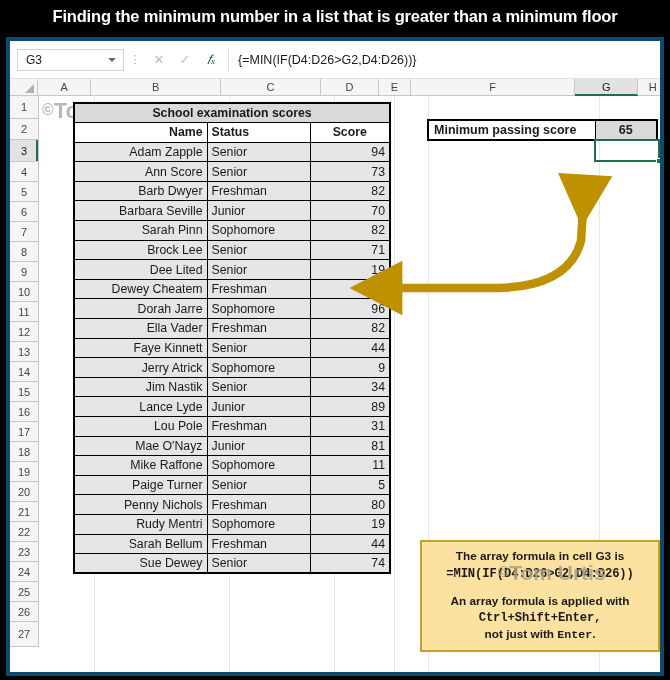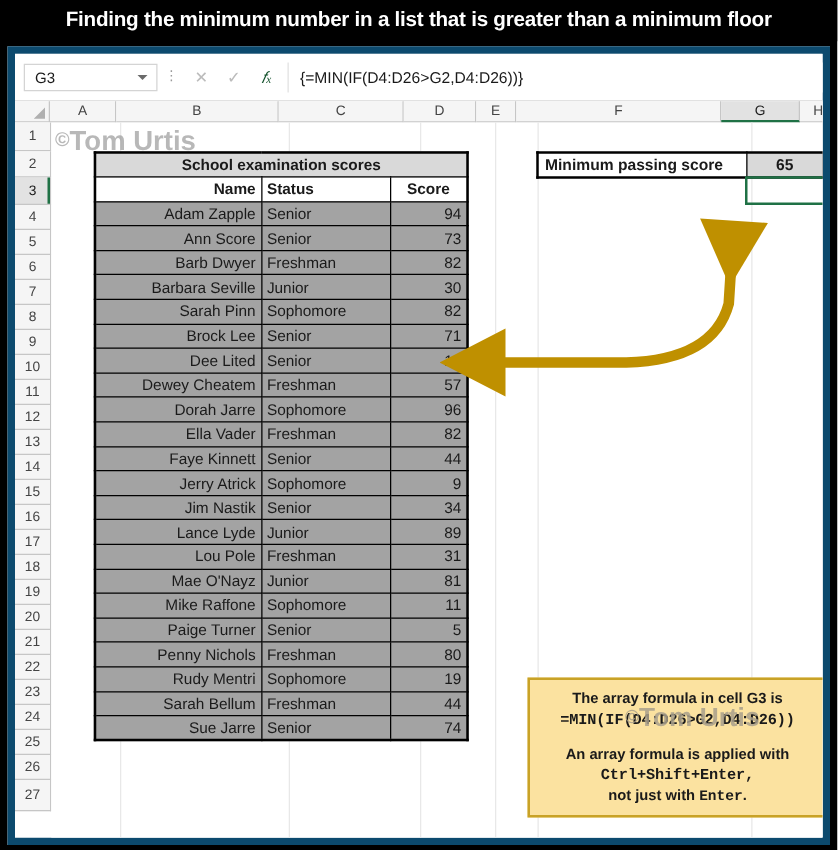--- a/index.html
+++ b/index.html
@@ -29,21 +29,21 @@
     letter-spacing: -0.2px;
     white-space: nowrap;
   }
 
   
   .excel-window {
     position: absolute;
     left: 6px; top: 37px;
     width: 658px; height: 639px;
     background: #ffffff;
-    border: 6px solid #0c4a6e;
+    border: 4px solid #0c4a6e;
     overflow: hidden;
     padding-left: 27px;
   }
 
   
   .formula-strip {
     position: absolute; left: 0; top: 0;
     width: 658px; height: 38px;
     background: #ffffff;
     display: flex; align-items: center;
@@ -154,24 +154,24 @@
 
   
   .gridline-v {
     position: absolute; top: 0; width: 1px; height: 584px;
     background: #e8e8e8;
   }
 
   
   .data-table {
     position: absolute;
-    left: 34px; top: 23px;
+    left: 34px; top: 6px;
     border: 2px solid #000000;
     border-collapse: collapse;
-    background: #a3a3a3;
+    background: #e5e5e5;
   }
   .data-table td, .data-table th {
     border: 1px solid #000000;
     height: 19.6px;
     font-size: 12.3px;
     color: #1a1a1a;
     padding: 0 4px;
   }
   .dt-title {
     background: #d9d9d9;
@@ -180,21 +180,21 @@
     font-size: 12.7px;
   }
   .dt-head {
     text-align: center;
     font-weight: bold;
     background: #ffffff;
     font-size: 12.7px;
   }
   .c-name  { width: 133px; text-align: right; }
   .c-stat  { width: 103px; text-align: left; }
-  .c-score { width: 62px;  text-align: right; padding-right: 7px; margin-left: 30px; }
+  .c-score { width: 80px;  text-align: right; padding-right: 7px; margin-left: 30px; }
 
   
   .result-table {
     position: absolute;
     left: 388px; top: 23px;
     border: 2px solid #000000;
     border-collapse: collapse;
     background: #ffffff;
   }
   .result-table td {
@@ -373,21 +373,21 @@
                 <td class="c-score">73</td>
               </tr>
             <tr>
                 <td class="c-name">Barb Dwyer</td>
                 <td class="c-stat">Freshman</td>
                 <td class="c-score">82</td>
               </tr>
             <tr>
                 <td class="c-name">Barbara Seville</td>
                 <td class="c-stat">Junior</td>
-                <td class="c-score">30</td>
+                <td class="c-score">70</td>
               </tr>
             <tr>
                 <td class="c-name">Sarah Pinn</td>
                 <td class="c-stat">Sophomore</td>
                 <td class="c-score">82</td>
               </tr>
             <tr>
                 <td class="c-name">Brock Lee</td>
                 <td class="c-stat">Senior</td>
                 <td class="c-score">71</td>
@@ -461,21 +461,21 @@
                 <td class="c-name">Rudy Mentri</td>
                 <td class="c-stat">Sophomore</td>
                 <td class="c-score">19</td>
               </tr>
             <tr>
                 <td class="c-name">Sarah Bellum</td>
                 <td class="c-stat">Freshman</td>
                 <td class="c-score">44</td>
               </tr>
             <tr>
-                <td class="c-name">Sue Jarre</td>
+                <td class="c-name">Sue Dewey</td>
                 <td class="c-stat">Senior</td>
                 <td class="c-score">74</td>
               </tr>
           </tbody>
         </table>
 
         <table class="result-table">
           <tbody>
             <tr>
               <td class="rt-label">Minimum passing score</td>

